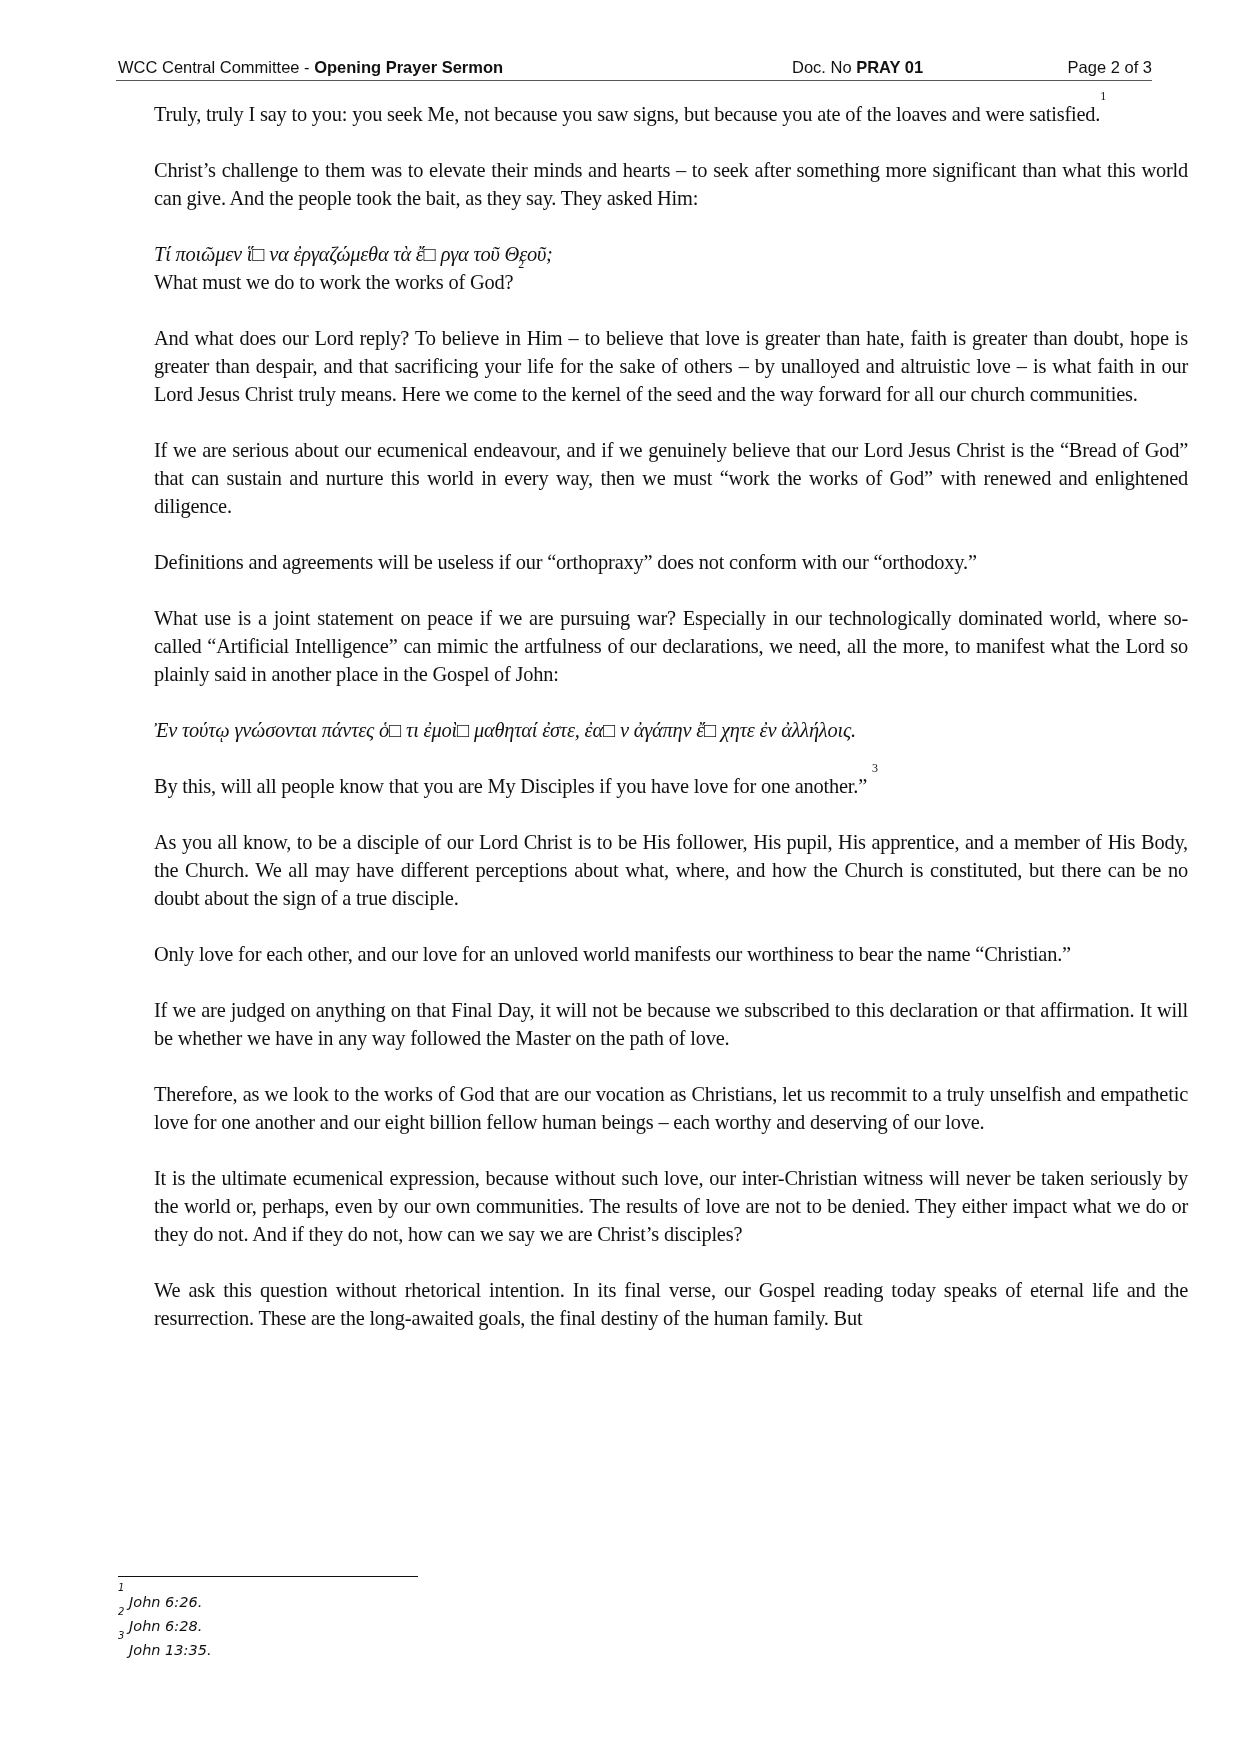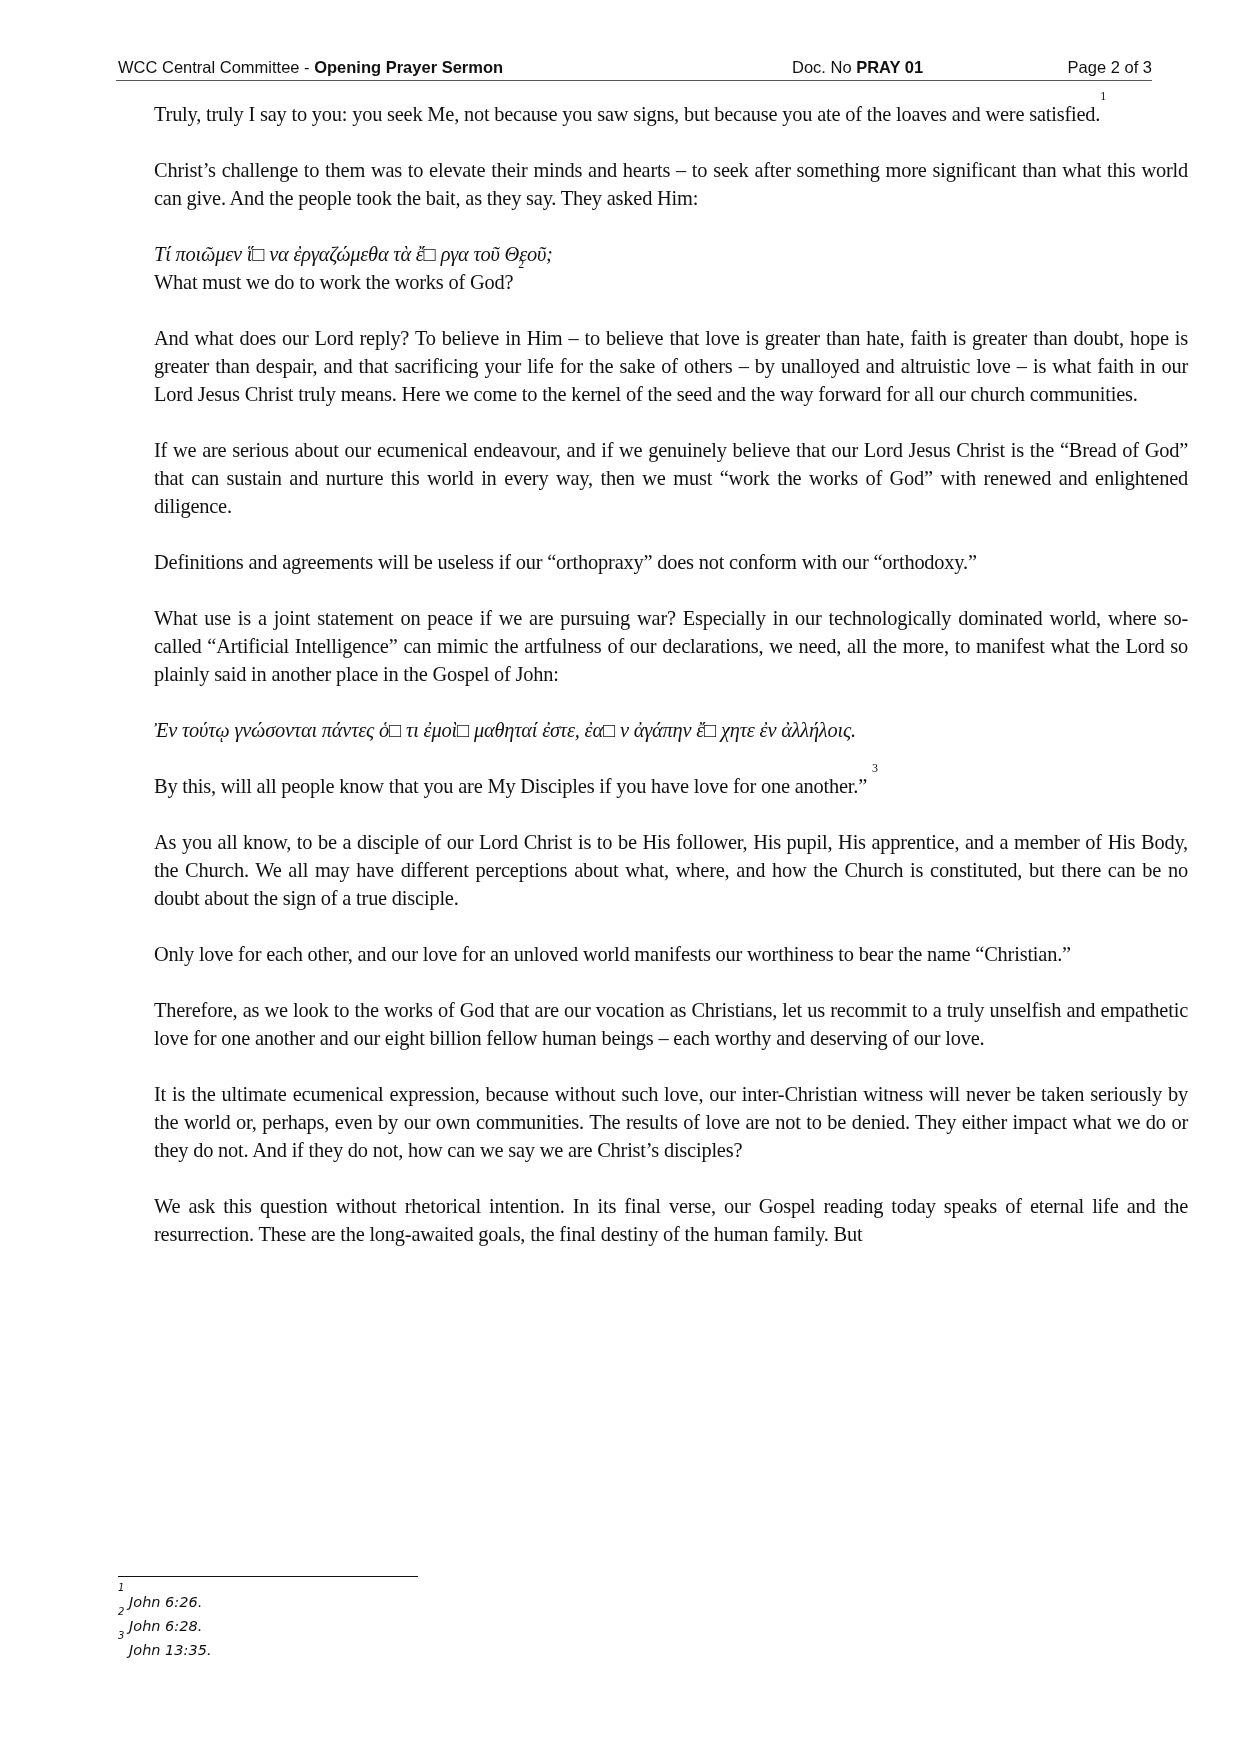--- a/index.html
+++ b/index.html
@@ -45,20 +45,21 @@
   <p>Christ’s challenge to them was to elevate their minds and hearts – to seek after something more significant than what this world can give. And the people took the bait, as they say. They asked Him:</p>
   <p><span class="greek">Τί ποιῶμεν ἵ□ να ἐργαζώμεθα τὰ ἔ□ ργα τοῦ Θεοῦ;</span><br><span>What must we do to work the works of God? </span><sup>2</sup></p>
   <p>And what does our Lord reply? To believe in Him – to believe that love is greater than hate, faith is greater than doubt, hope is greater than despair, and that sacrificing your life for the sake of others – by unalloyed and altruistic love – is what faith in our Lord Jesus Christ truly means. Here we come to the kernel of the seed and the way forward for all our church communities.</p>
   <p>If we are serious about our ecumenical endeavour, and if we genuinely believe that our Lord Jesus Christ is the “Bread of God” that can sustain and nurture this world in every way, then we must “work the works of God” with renewed and enlightened diligence.</p>
   <p>Definitions and agreements will be useless if our “orthopraxy” does not conform with our “orthodoxy.”</p>
   <p>What use is a joint statement on peace if we are pursuing war? Especially in our technologically dominated world, where so-called “Artificial Intelligence” can mimic the artfulness of our declarations, we need, all the more, to manifest what the Lord so plainly said in another place in the Gospel of John:</p>
   <p class="greek">Ἐν τούτῳ γνώσονται πάντες ὁ□ τι ἐμοὶ□  μαθηταί ἐστε, ἐα□ ν ἀγάπην ἔ□ χητε ἐν ἀλλήλοις.</p>
   <p><span>By this, will all people know that you are My Disciples if you have love for one another.” </span><sup>3</sup></p>
   <p>As you all know, to be a disciple of our Lord Christ is to be His follower, His pupil, His apprentice, and a member of His Body, the Church. We all may have different perceptions about what, where, and how the Church is constituted, but there can be no doubt about the sign of a true disciple.</p>
   <p>Only love for each other, and our love for an unloved world manifests our worthiness to bear the name “Christian.”</p>
+  <p>If we are judged on anything on that Final Day, it will not be because we subscribed to this declaration or that affirmation. It will be whether we have in any way followed the Master on the path of love.</p>
   <p>Therefore, as we look to the works of God that are our vocation as Christians, let us recommit to a truly unselfish and empathetic love for one another and our eight billion fellow human beings – each worthy and deserving of our love.</p>
   <p>It is the ultimate ecumenical expression, because without such love, our inter-Christian witness will never be taken seriously by the world or, perhaps, even by our own communities. The results of love are not to be denied. They either impact what we do or they do not. And if they do not, how can we say we are Christ’s disciples?</p>
   <p>We ask this question without rhetorical intention. In its final verse, our Gospel reading today speaks of eternal life and the resurrection. These are the long-awaited goals, the final destiny of the human family. But</p>
 </div>
 
 <div class="fn-rule"></div>
 <div class="footnotes">
   <div class="fn"><sup>1</sup><span> John 6:26.</span></div>
   <div class="fn"><sup>2</sup><span> John 6:28.</span></div>
   <div class="fn"><sup>3</sup><span> John 13:35.</span></div>

